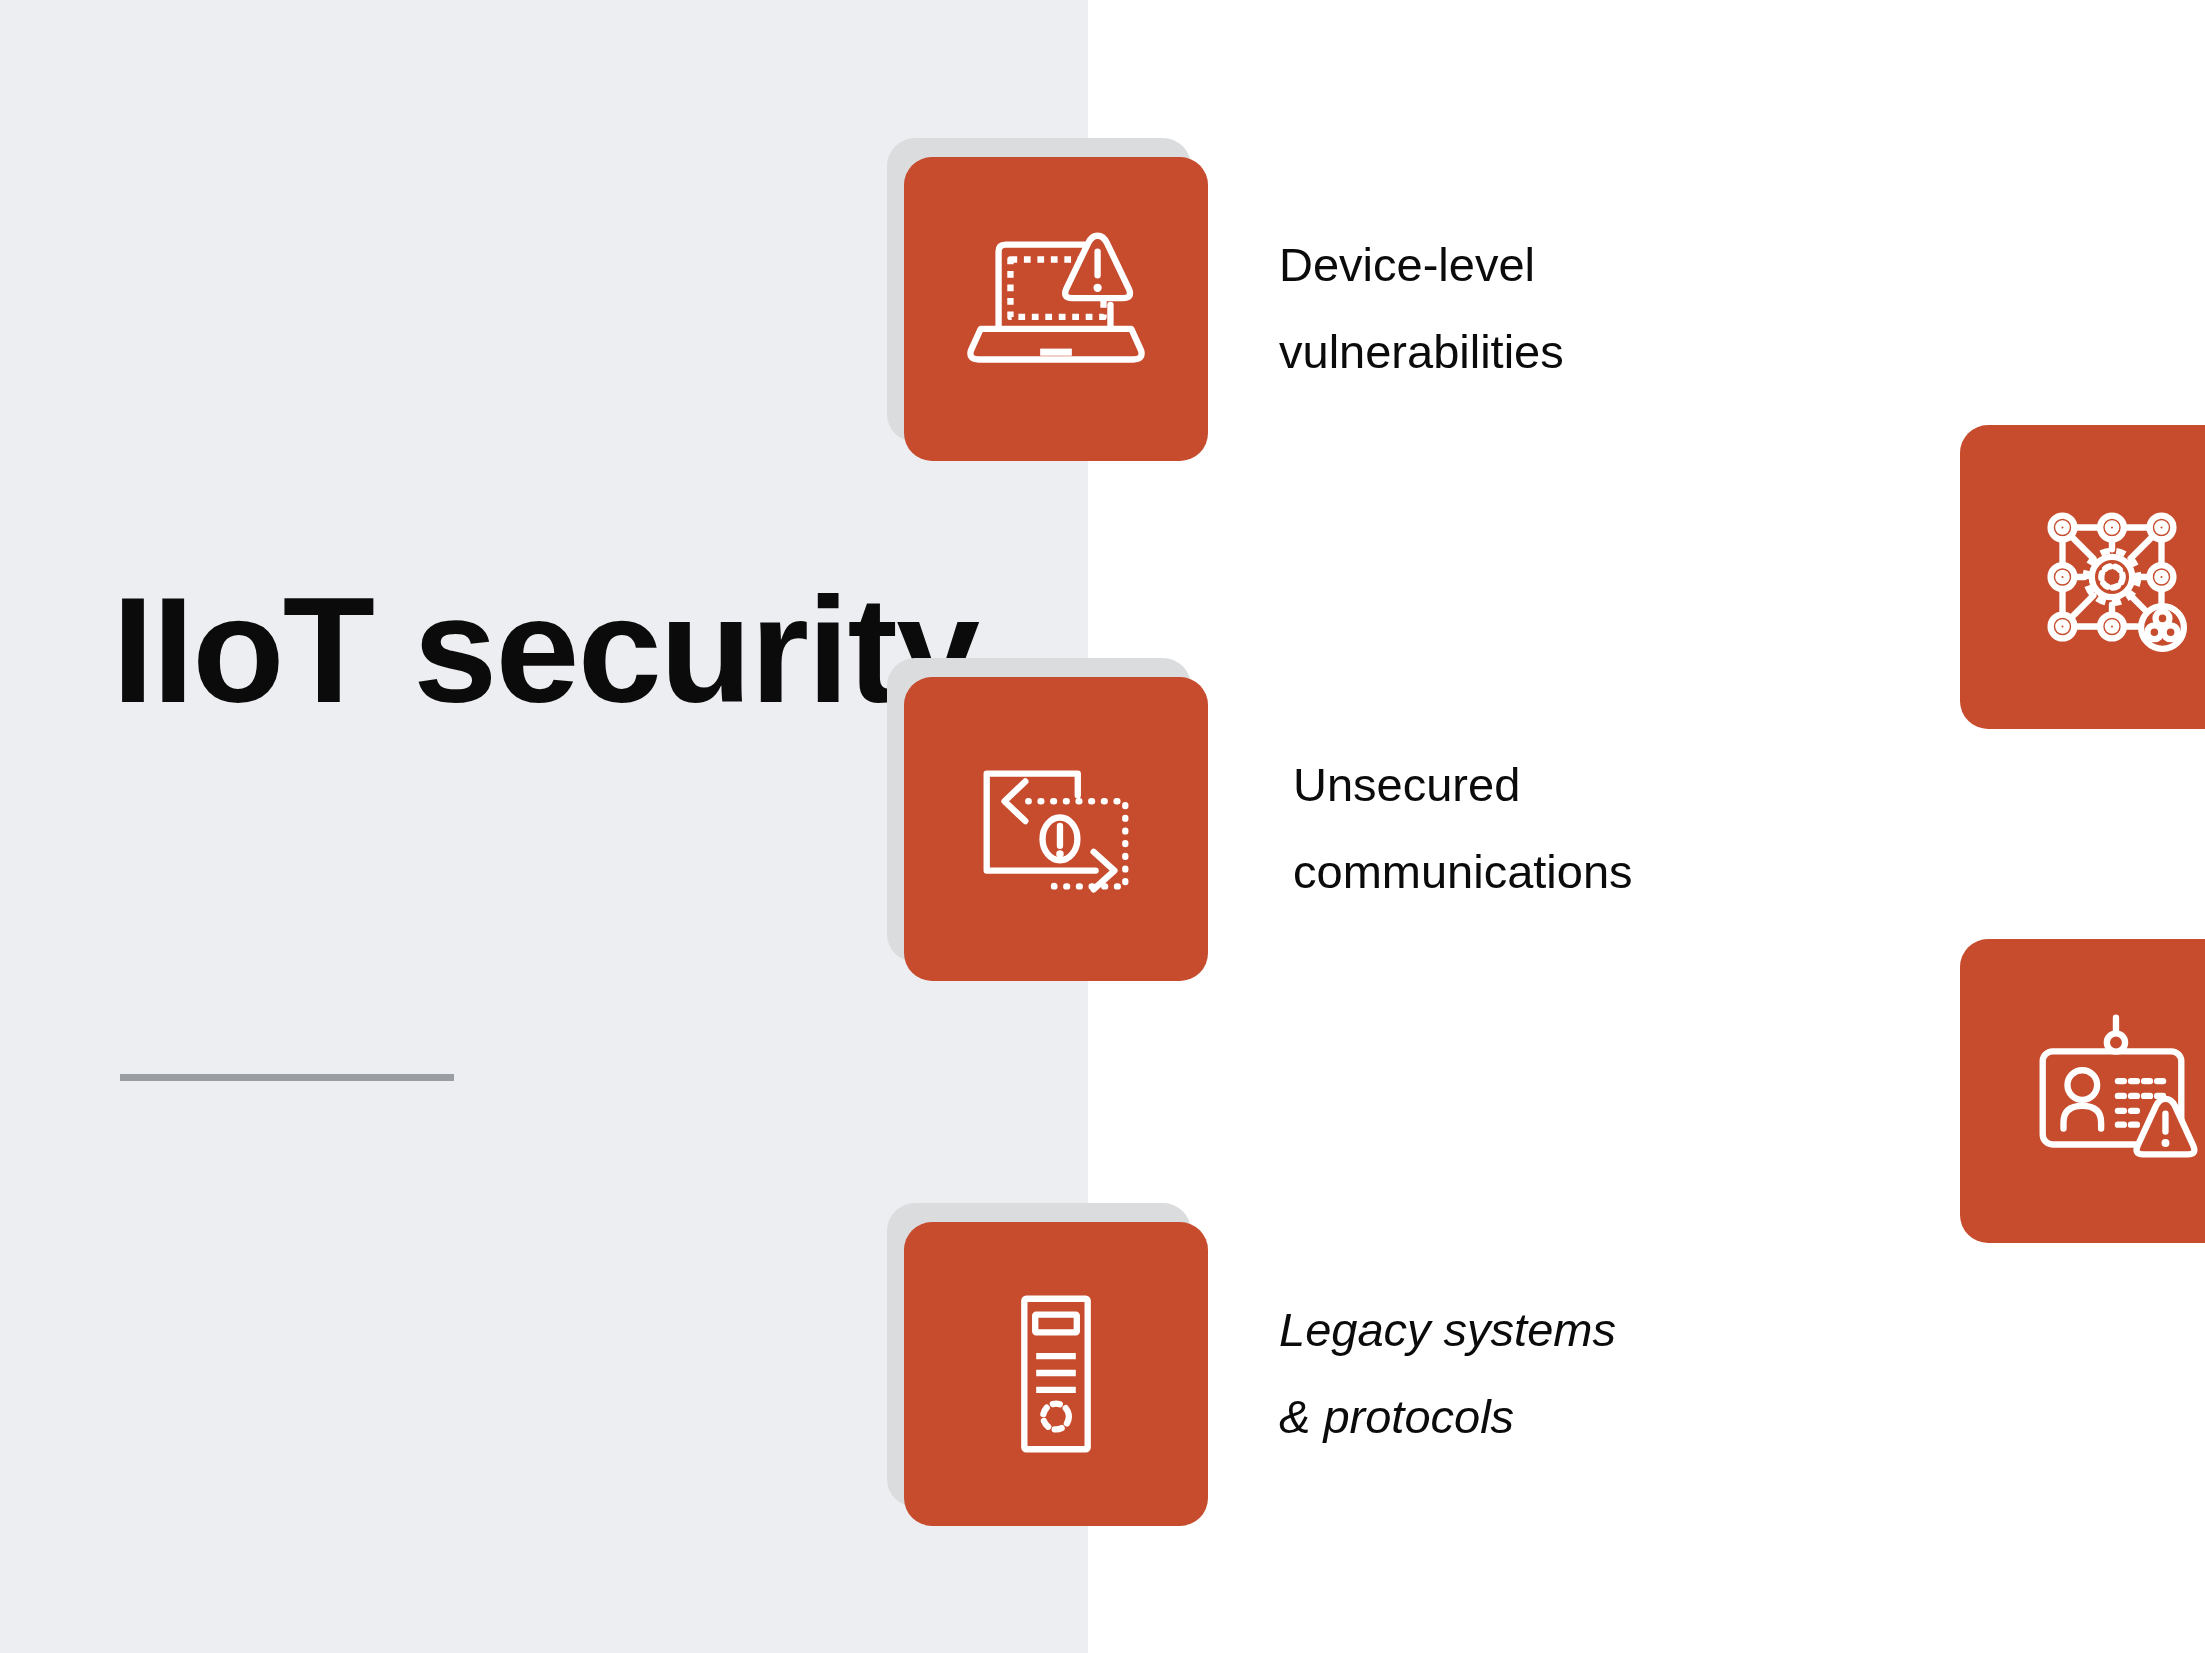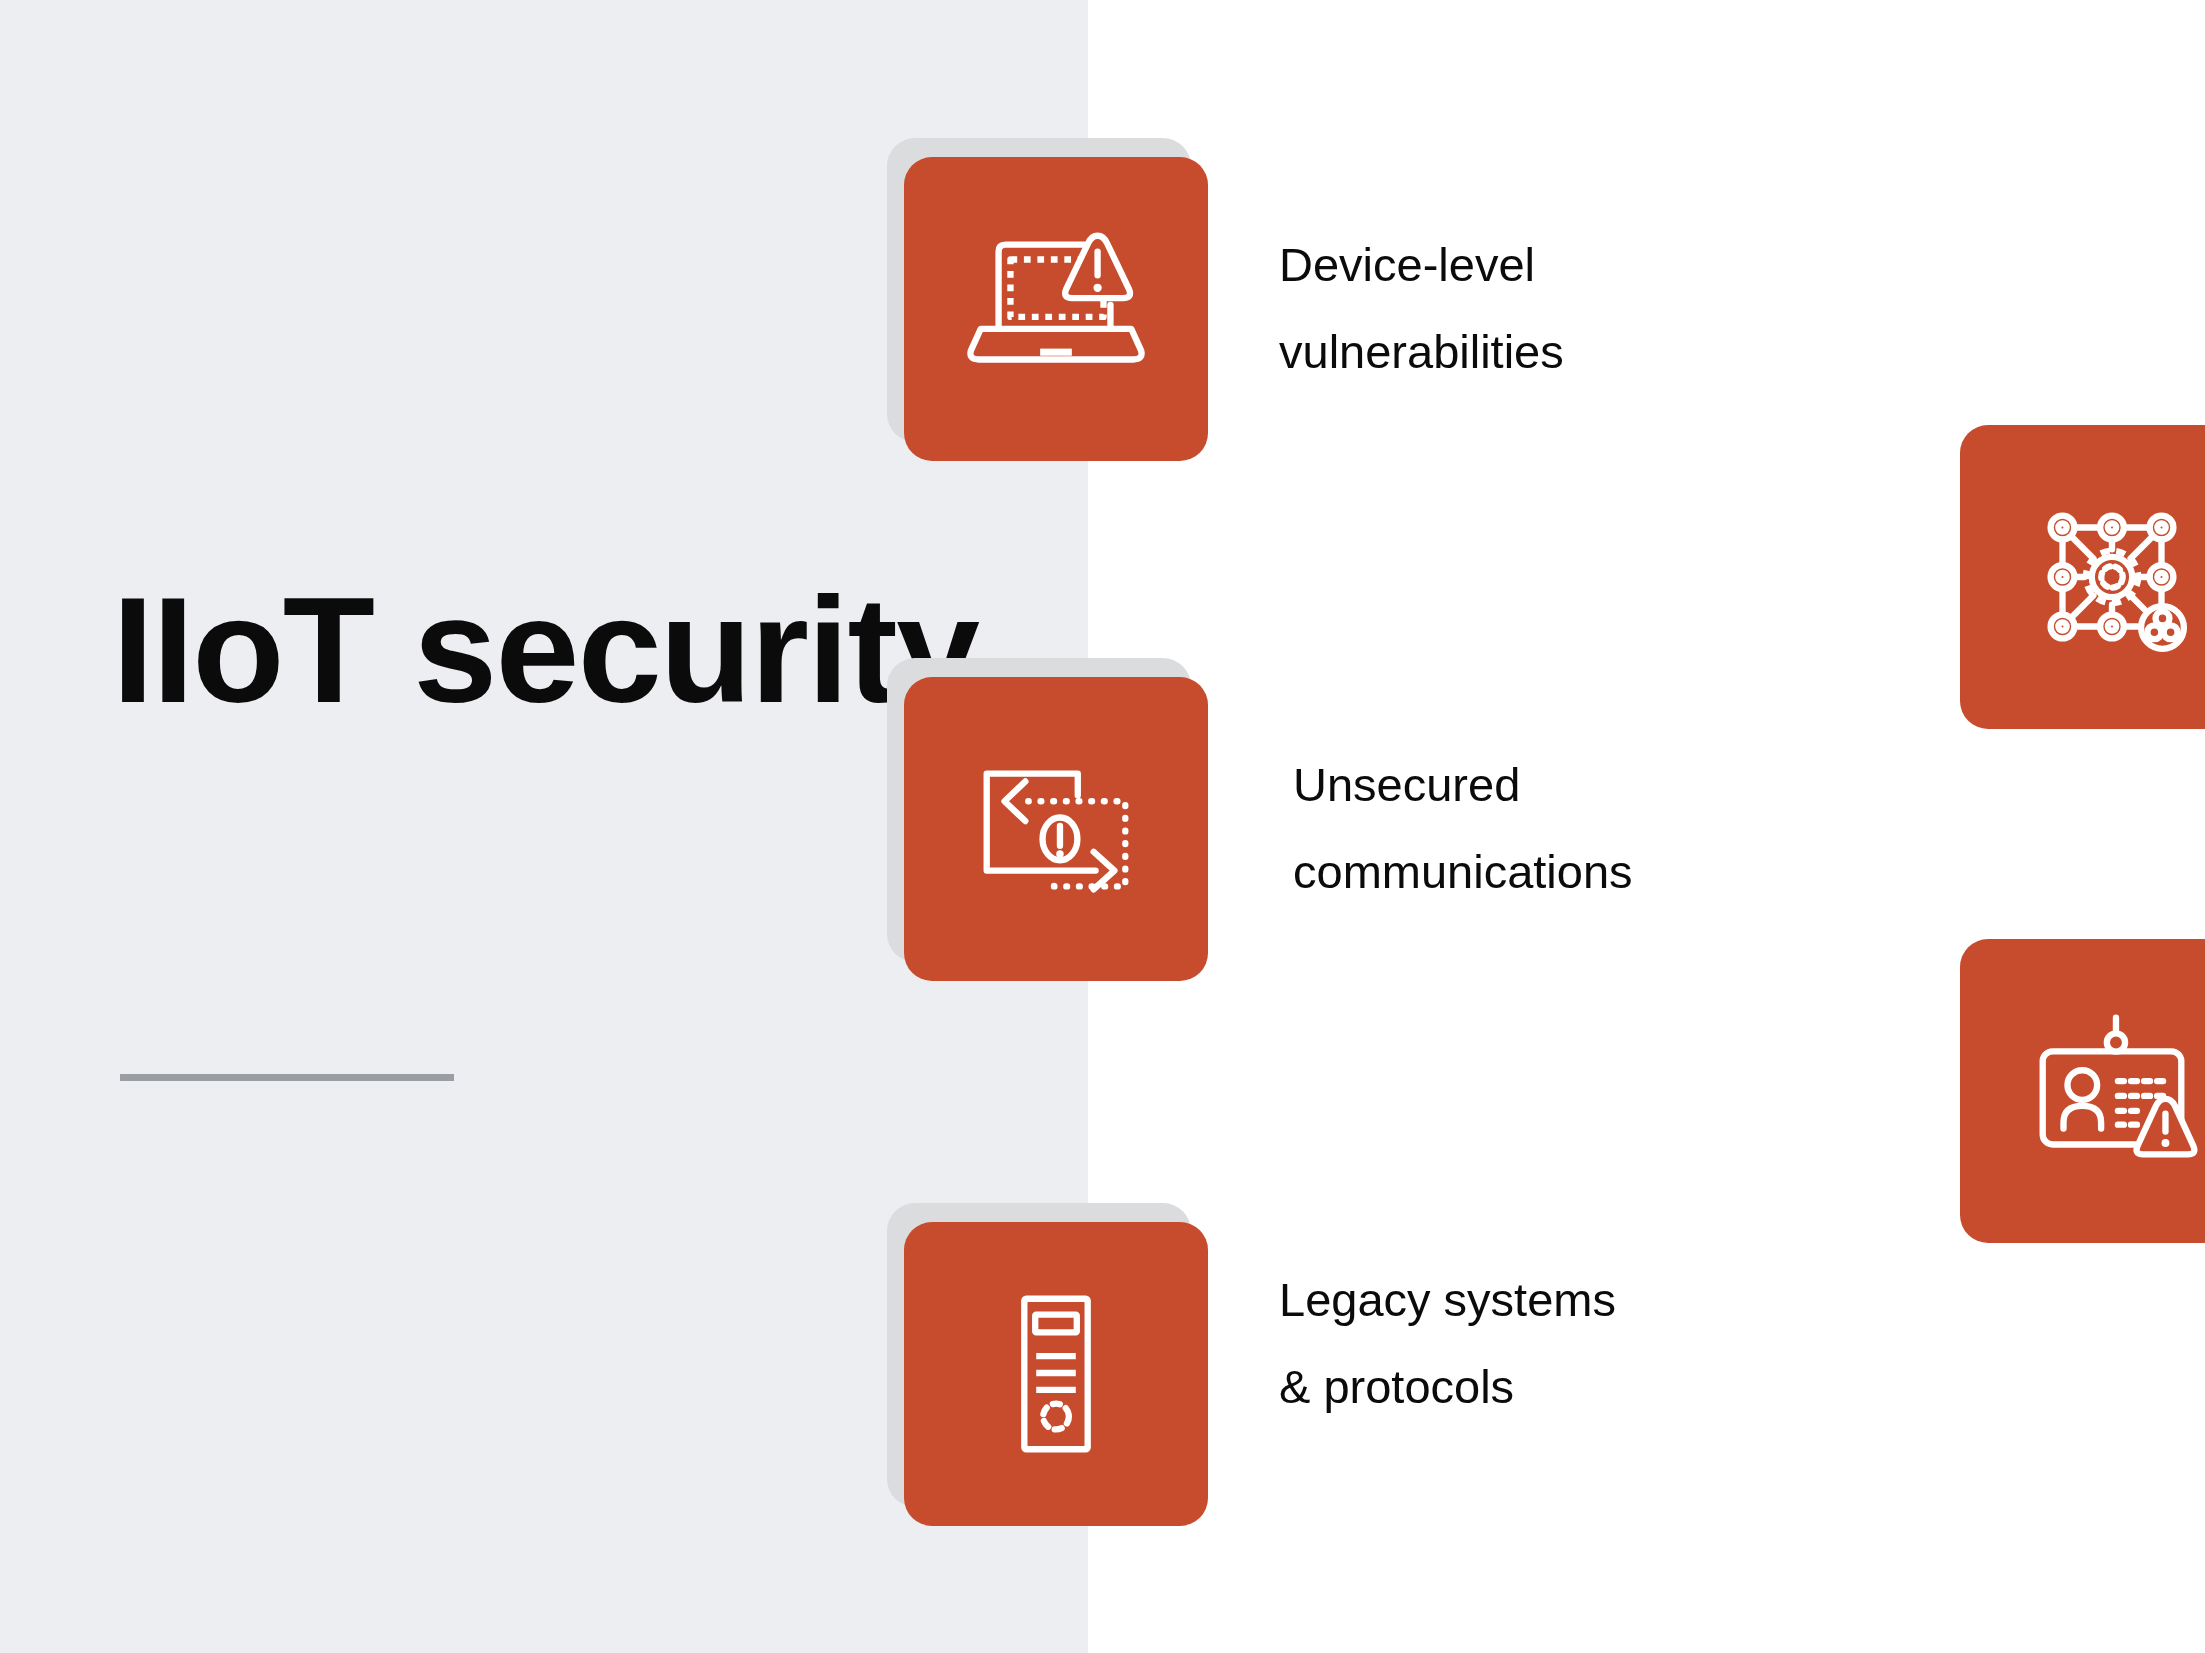--- a/index.html
+++ b/index.html
@@ -107,21 +107,21 @@
 <div class="tile" style="left:904px;top:1222px;">
   <svg viewBox="0 0 100 100">
     <rect class="s" x="34" y="12" width="32" height="76" rx="1"></rect>
     <rect class="s" stroke-width="3" x="39.5" y="20" width="21" height="9" rx="0.5"></rect>
     <path class="sq" stroke-width="3.6" d="M40,41 H60"></path>
     <path class="sq" stroke-width="3.6" d="M40,49.5 H60"></path>
     <path class="sq" stroke-width="3.6" d="M40,58 H60"></path>
     <circle class="s" stroke-width="2.8" stroke-dasharray="3.6 3.6" cx="50" cy="71.5" r="6.5"></circle>
   </svg>
 </div>
-<div class="card-label" style="left:1279px;top:1256px;">
+<div class="card-label" style="left:1279px;top:1286px;font-style:italic;">
   <div>Legacy systems</div>
   <div>&amp; protocols</div>
 </div>
 
 <div class="tile" style="left:1960px;top:425px;">
   <svg viewBox="0 0 100 100">
 
     <g class="s" stroke-width="2.6">
       <path d="M31.2,25 H43.8"></path>
         <path d="M56.2,25 H68.8"></path>

